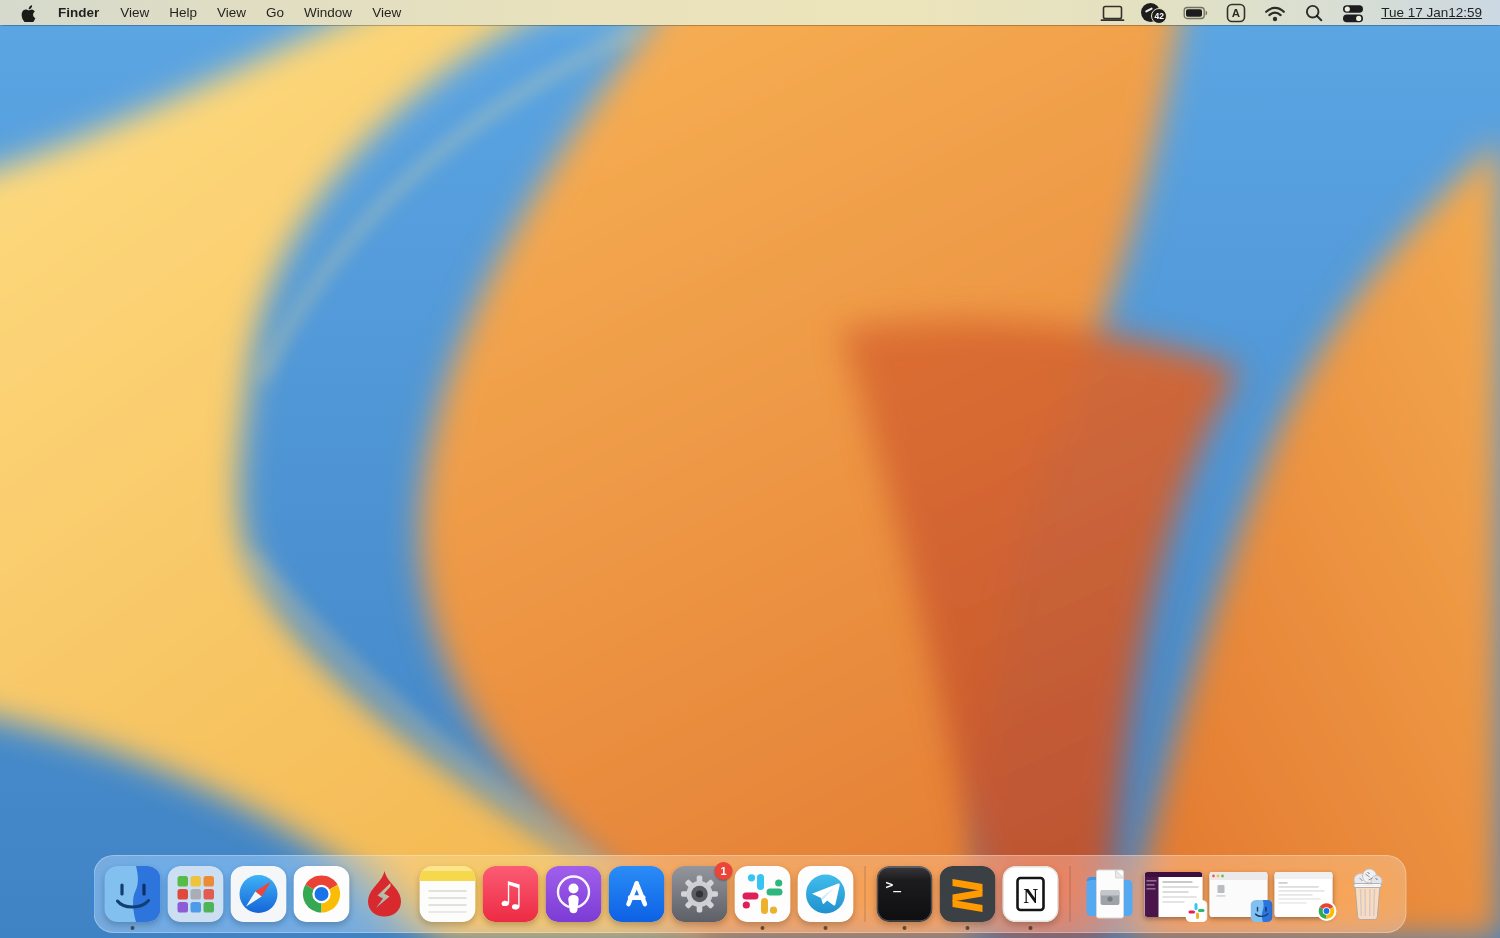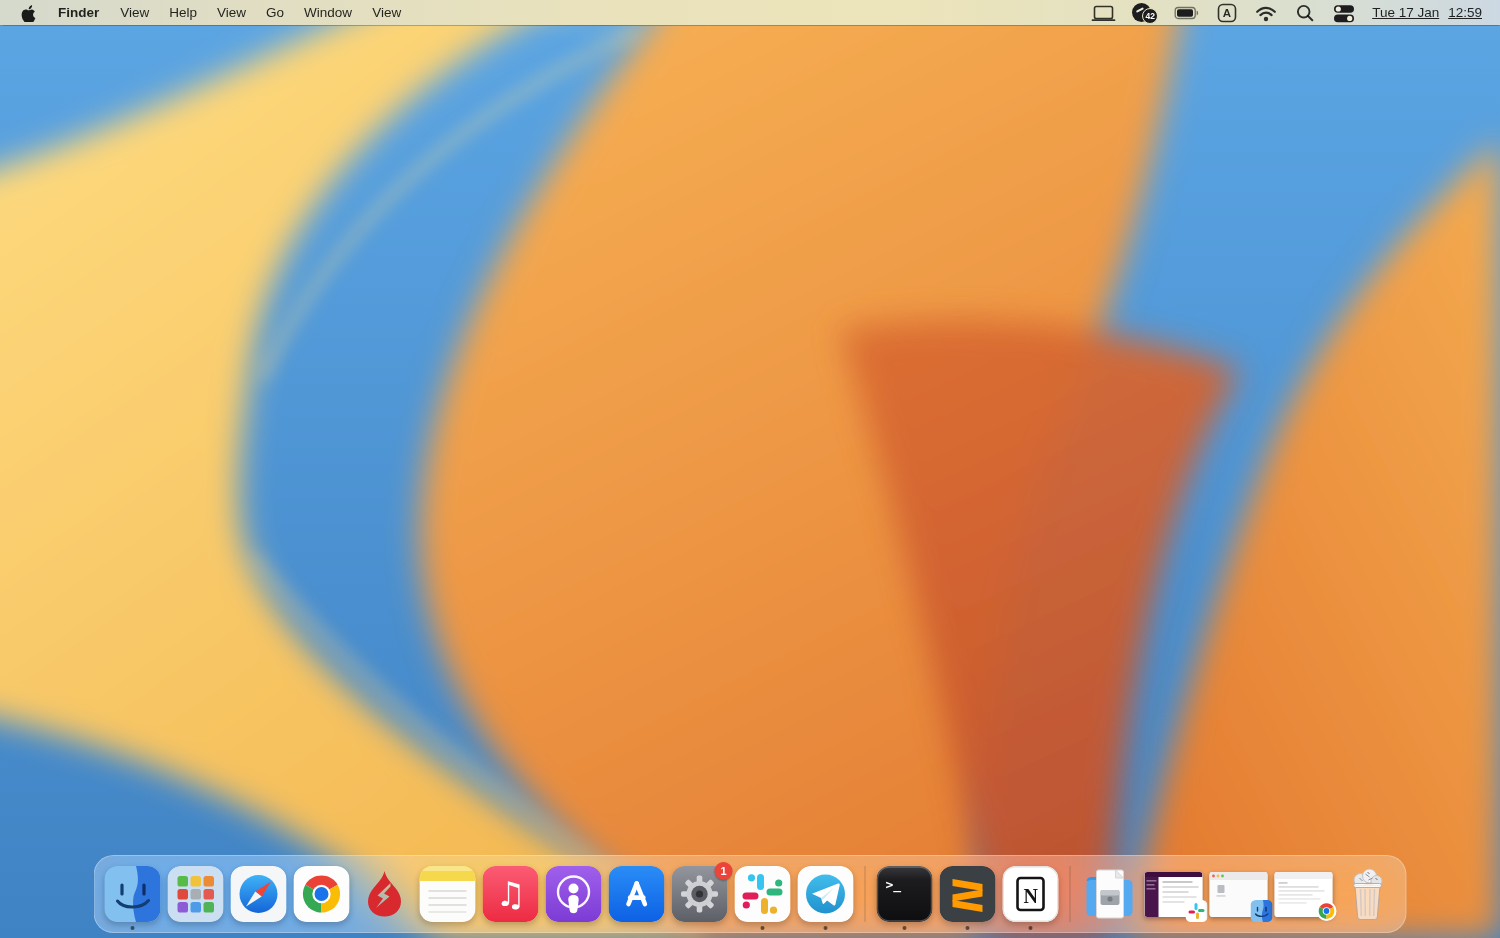--- a/index.html
+++ b/index.html
@@ -18,21 +18,21 @@
     background:linear-gradient(to right,#d5dacd 0%,#e0ddc3 16%,#e9e2bc 40%,#ece4ba 60%,#e4e1c2 76%,#d9dfd1 88%,#ccd8e3 100%);
     box-shadow:0 0.5px 1px rgba(0,0,0,0.25);
     font-size:13.5px; color:rgba(0,0,0,0.85);
     z-index:20;
   }
   .apple { padding:0 11px 0 21px; display:flex; align-items:center; height:100%; }
   .menu-item { padding:0 10px; height:100%; display:flex; align-items:center; white-space:nowrap; }
   .menu-item.bold { font-weight:700; padding:13px 11px; }
   .mb-right { margin-left:auto; display:flex; align-items:center; height:100%; padding-right:14px;text-decoration:underline; }
   .status-item { display:flex; align-items:center; height:100%; padding:0 8px; }
-  .clock { display:flex; gap:9px; padding:0 4px 0 8px; white-space:nowrap; }
+  .clock { display:flex; gap:0; padding:0 4px 0 8px; white-space:nowrap; }
   .mb-icon { display:block; }
 
   
   .gauge { position:relative; width:26px; height:22px; }
   .gauge .g1 { position:absolute; left:0; top:1px; width:19px; height:19px; border-radius:50%; background:#1d1d1f; }
   .gauge .needle { position:absolute; left:4px; top:7px; width:8px; height:2.2px; background:#f3f0e2; border-radius:2px; transform:rotate(-28deg); }
   .gauge .g2 { position:absolute; right:0; bottom:0; width:16px; height:16px; border-radius:50%;
     background:#1d1d1f; border:1.5px solid #e9e3bd; color:#fff; font-size:8.5px; font-weight:700;
     display:flex; align-items:center; justify-content:center; }
 

